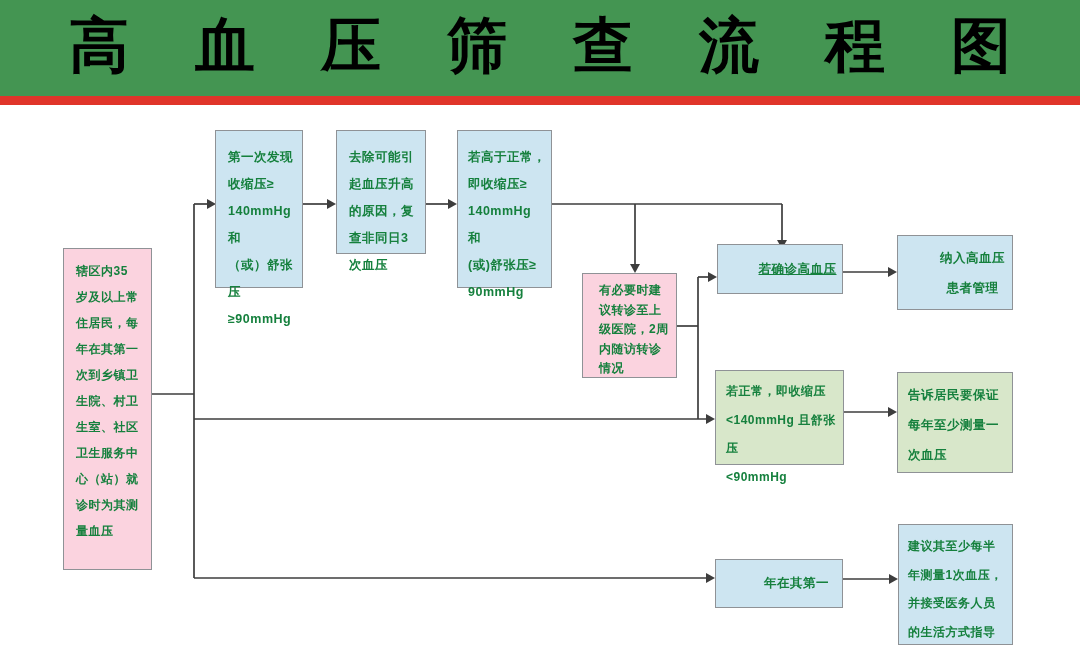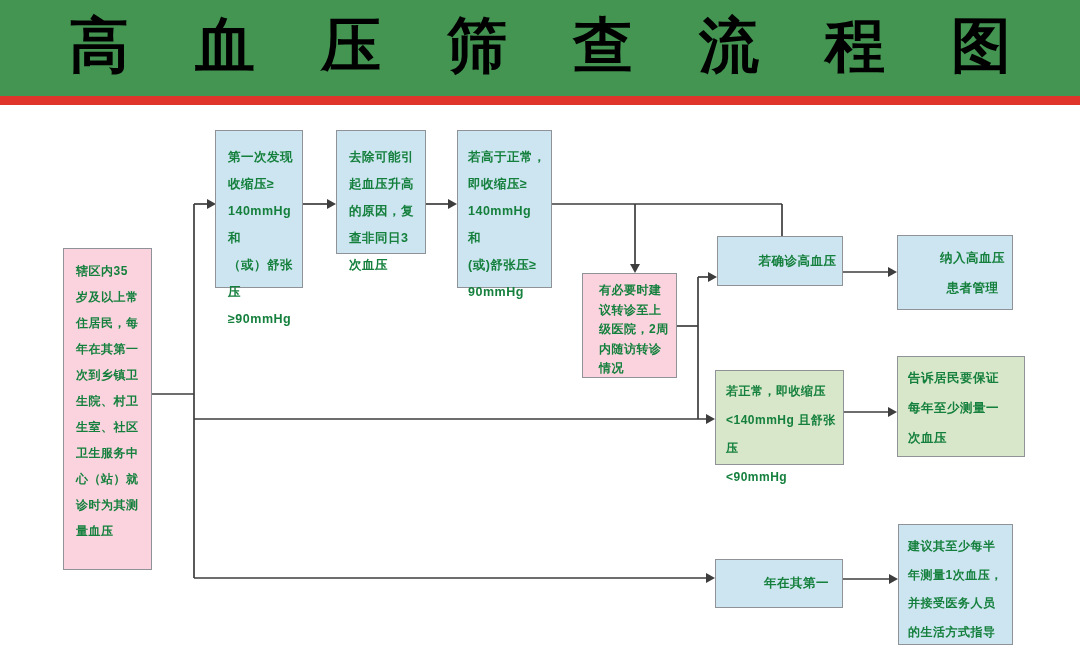--- a/index.html
+++ b/index.html
@@ -58,24 +58,24 @@
   .pink  { background: var(--box-pink,  #fbd3df); }
   .blue  { background: var(--box-blue,  #cde5f1); padding-left: 35px; }
   .green { background: var(--box-green, #d8e7ca); }
   .center { text-align: center; white-space: pre-line; }
 
   .b-residents  { left: 63px;  top: 248px; width: 89px;  height: 322px; line-height: 26px;   padding: 9px 6px 0 12px; font-size: 12px; }
   .b-first      { left: 215px; top: 130px; width: 88px;  height: 158px; padding: 13px 4px 0 12px; }
   .b-remove     { left: 336px; top: 130px; width: 90px;  height: 124px; padding: 13px 4px 0 12px; }
   .b-above      { left: 457px; top: 130px; width: 95px;  height: 158px; padding: 13px 3px 8px 10px; }
   .b-referral   { left: 582px; top: 273px; width: 95px;  height: 105px; line-height: 19.5px; padding: 7px 3px 0 16px; font-size: 12px; }
-  .b-confirmed  { left: 717px; top: 236px; width: 126px; height: 50px;  line-height: 48px; }
+  .b-confirmed  { left: 717px; top: 244px; width: 126px; height: 50px;  line-height: 48px; text-decoration: underline; }
   .b-management { left: 897px; top: 235px; width: 116px; height: 75px;  line-height: 30px;   padding-top: 7px; }
   .b-normal     { left: 715px; top: 370px; width: 129px; height: 95px;  line-height: 28.5px; padding: 6px 2px 0 10px; font-size: 12px; }
-  .b-remind     { left: 897px; top: 356px; width: 128px; height: 101px; line-height: 30px;   padding: 7px 2px 0 10px; font-family: Liberation Mono, monospace; }
+  .b-remind     { left: 897px; top: 372px; width: 116px; height: 101px; line-height: 30px;   padding: 7px 2px 0 10px; }
   .b-highrisk   { left: 715px; top: 559px; width: 128px; height: 49px;  line-height: 47px; }
   .b-advice     { left: 898px; top: 524px; width: 115px; height: 121px; line-height: 28.5px; padding: 7px 8px 0 9px;  font-size: 12px; }
 </style>
 </head>
 <body>
 
 <div class="page">
 
   <header class="titlebar">
     <h1>高血压筛查流程图</h1>

